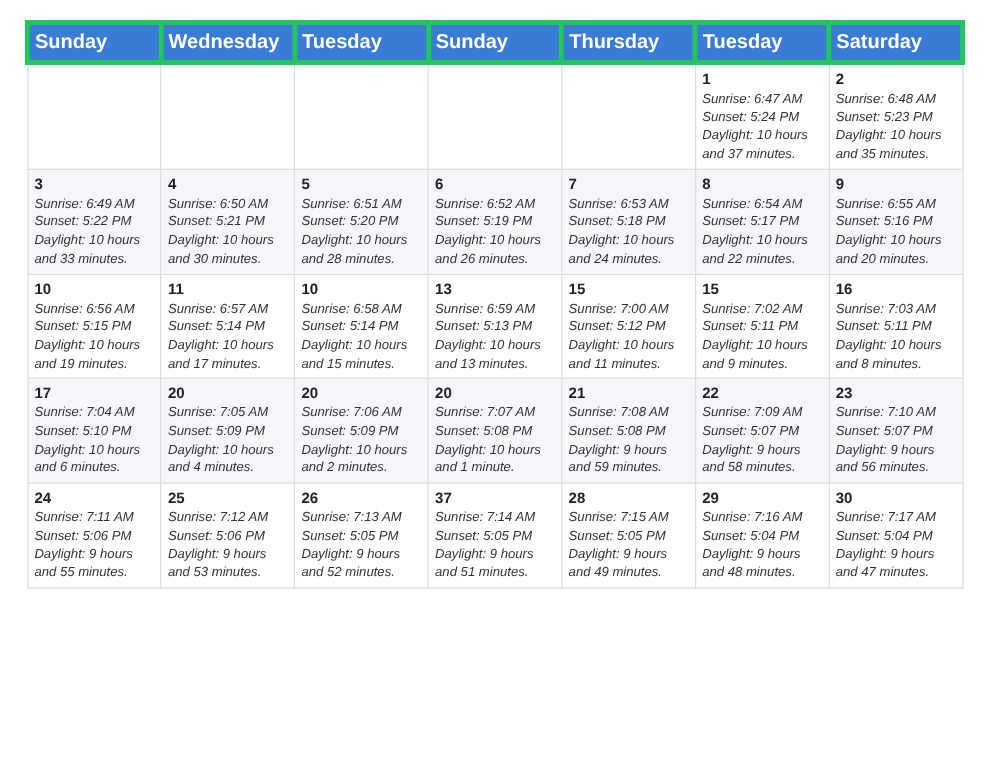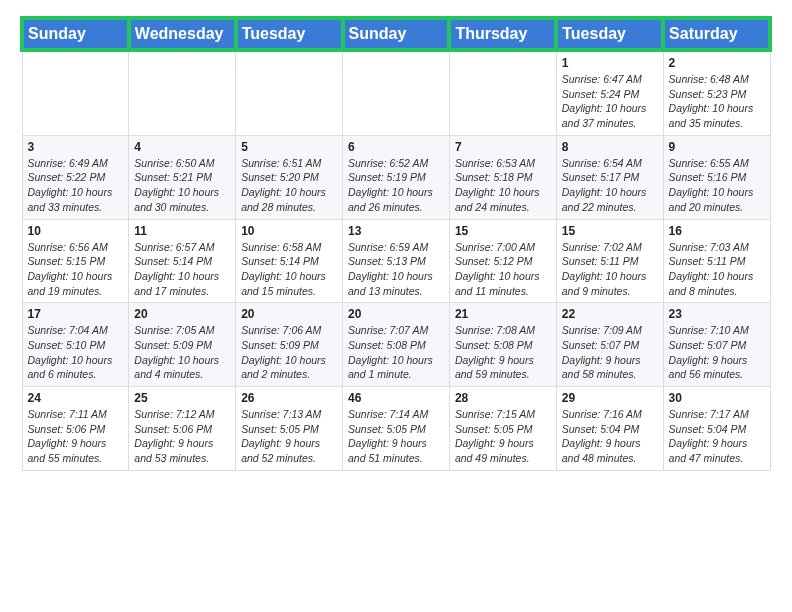--- a/index.html
+++ b/index.html
@@ -211,21 +211,21 @@
           </td>
           <td>
             <span class="day-num">25</span>
             <div class="day-info">Sunrise: 7:12 AM<br>Sunset: 5:06 PM<br>Daylight: 9 hours and 53 minutes.</div>
           </td>
           <td>
             <span class="day-num">26</span>
             <div class="day-info">Sunrise: 7:13 AM<br>Sunset: 5:05 PM<br>Daylight: 9 hours and 52 minutes.</div>
           </td>
           <td>
-            <span class="day-num">46</span>
+            <span class="day-num">37</span>
             <div class="day-info">Sunrise: 7:14 AM<br>Sunset: 5:05 PM<br>Daylight: 9 hours and 51 minutes.</div>
           </td>
           <td>
             <span class="day-num">28</span>
             <div class="day-info">Sunrise: 7:15 AM<br>Sunset: 5:05 PM<br>Daylight: 9 hours and 49 minutes.</div>
           </td>
           <td>
             <span class="day-num">29</span>
             <div class="day-info">Sunrise: 7:16 AM<br>Sunset: 5:04 PM<br>Daylight: 9 hours and 48 minutes.</div>
           </td>

